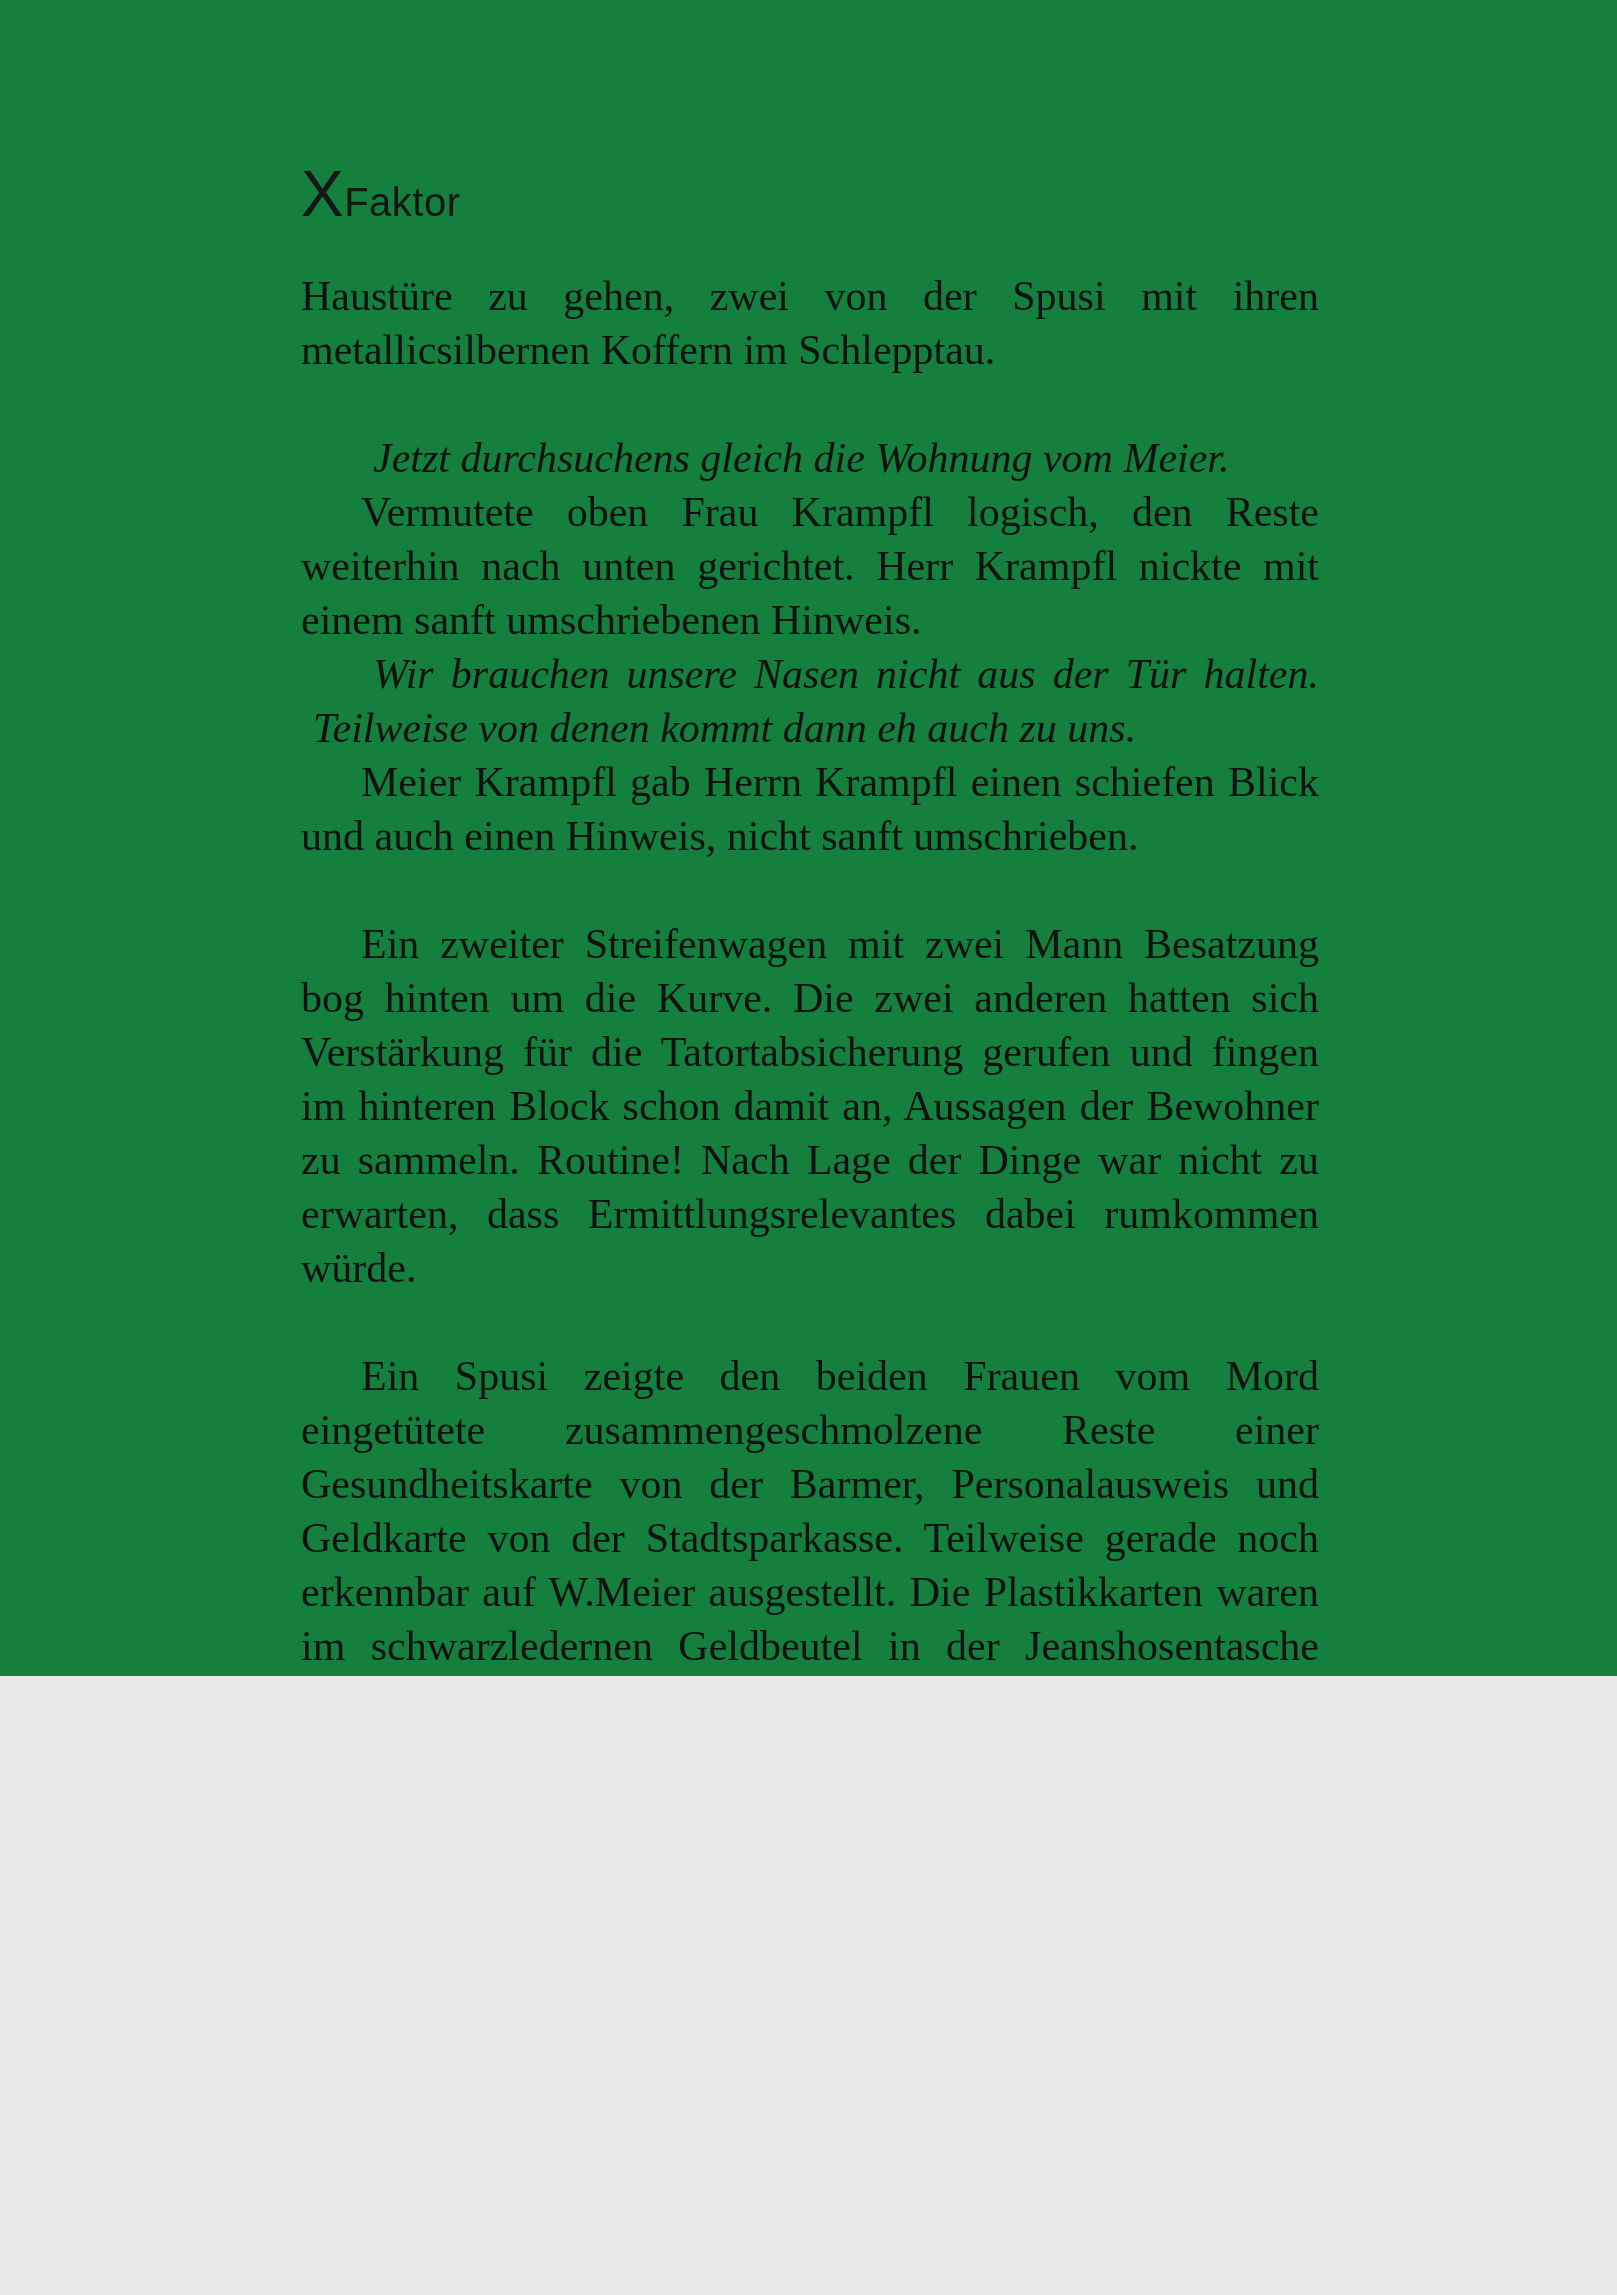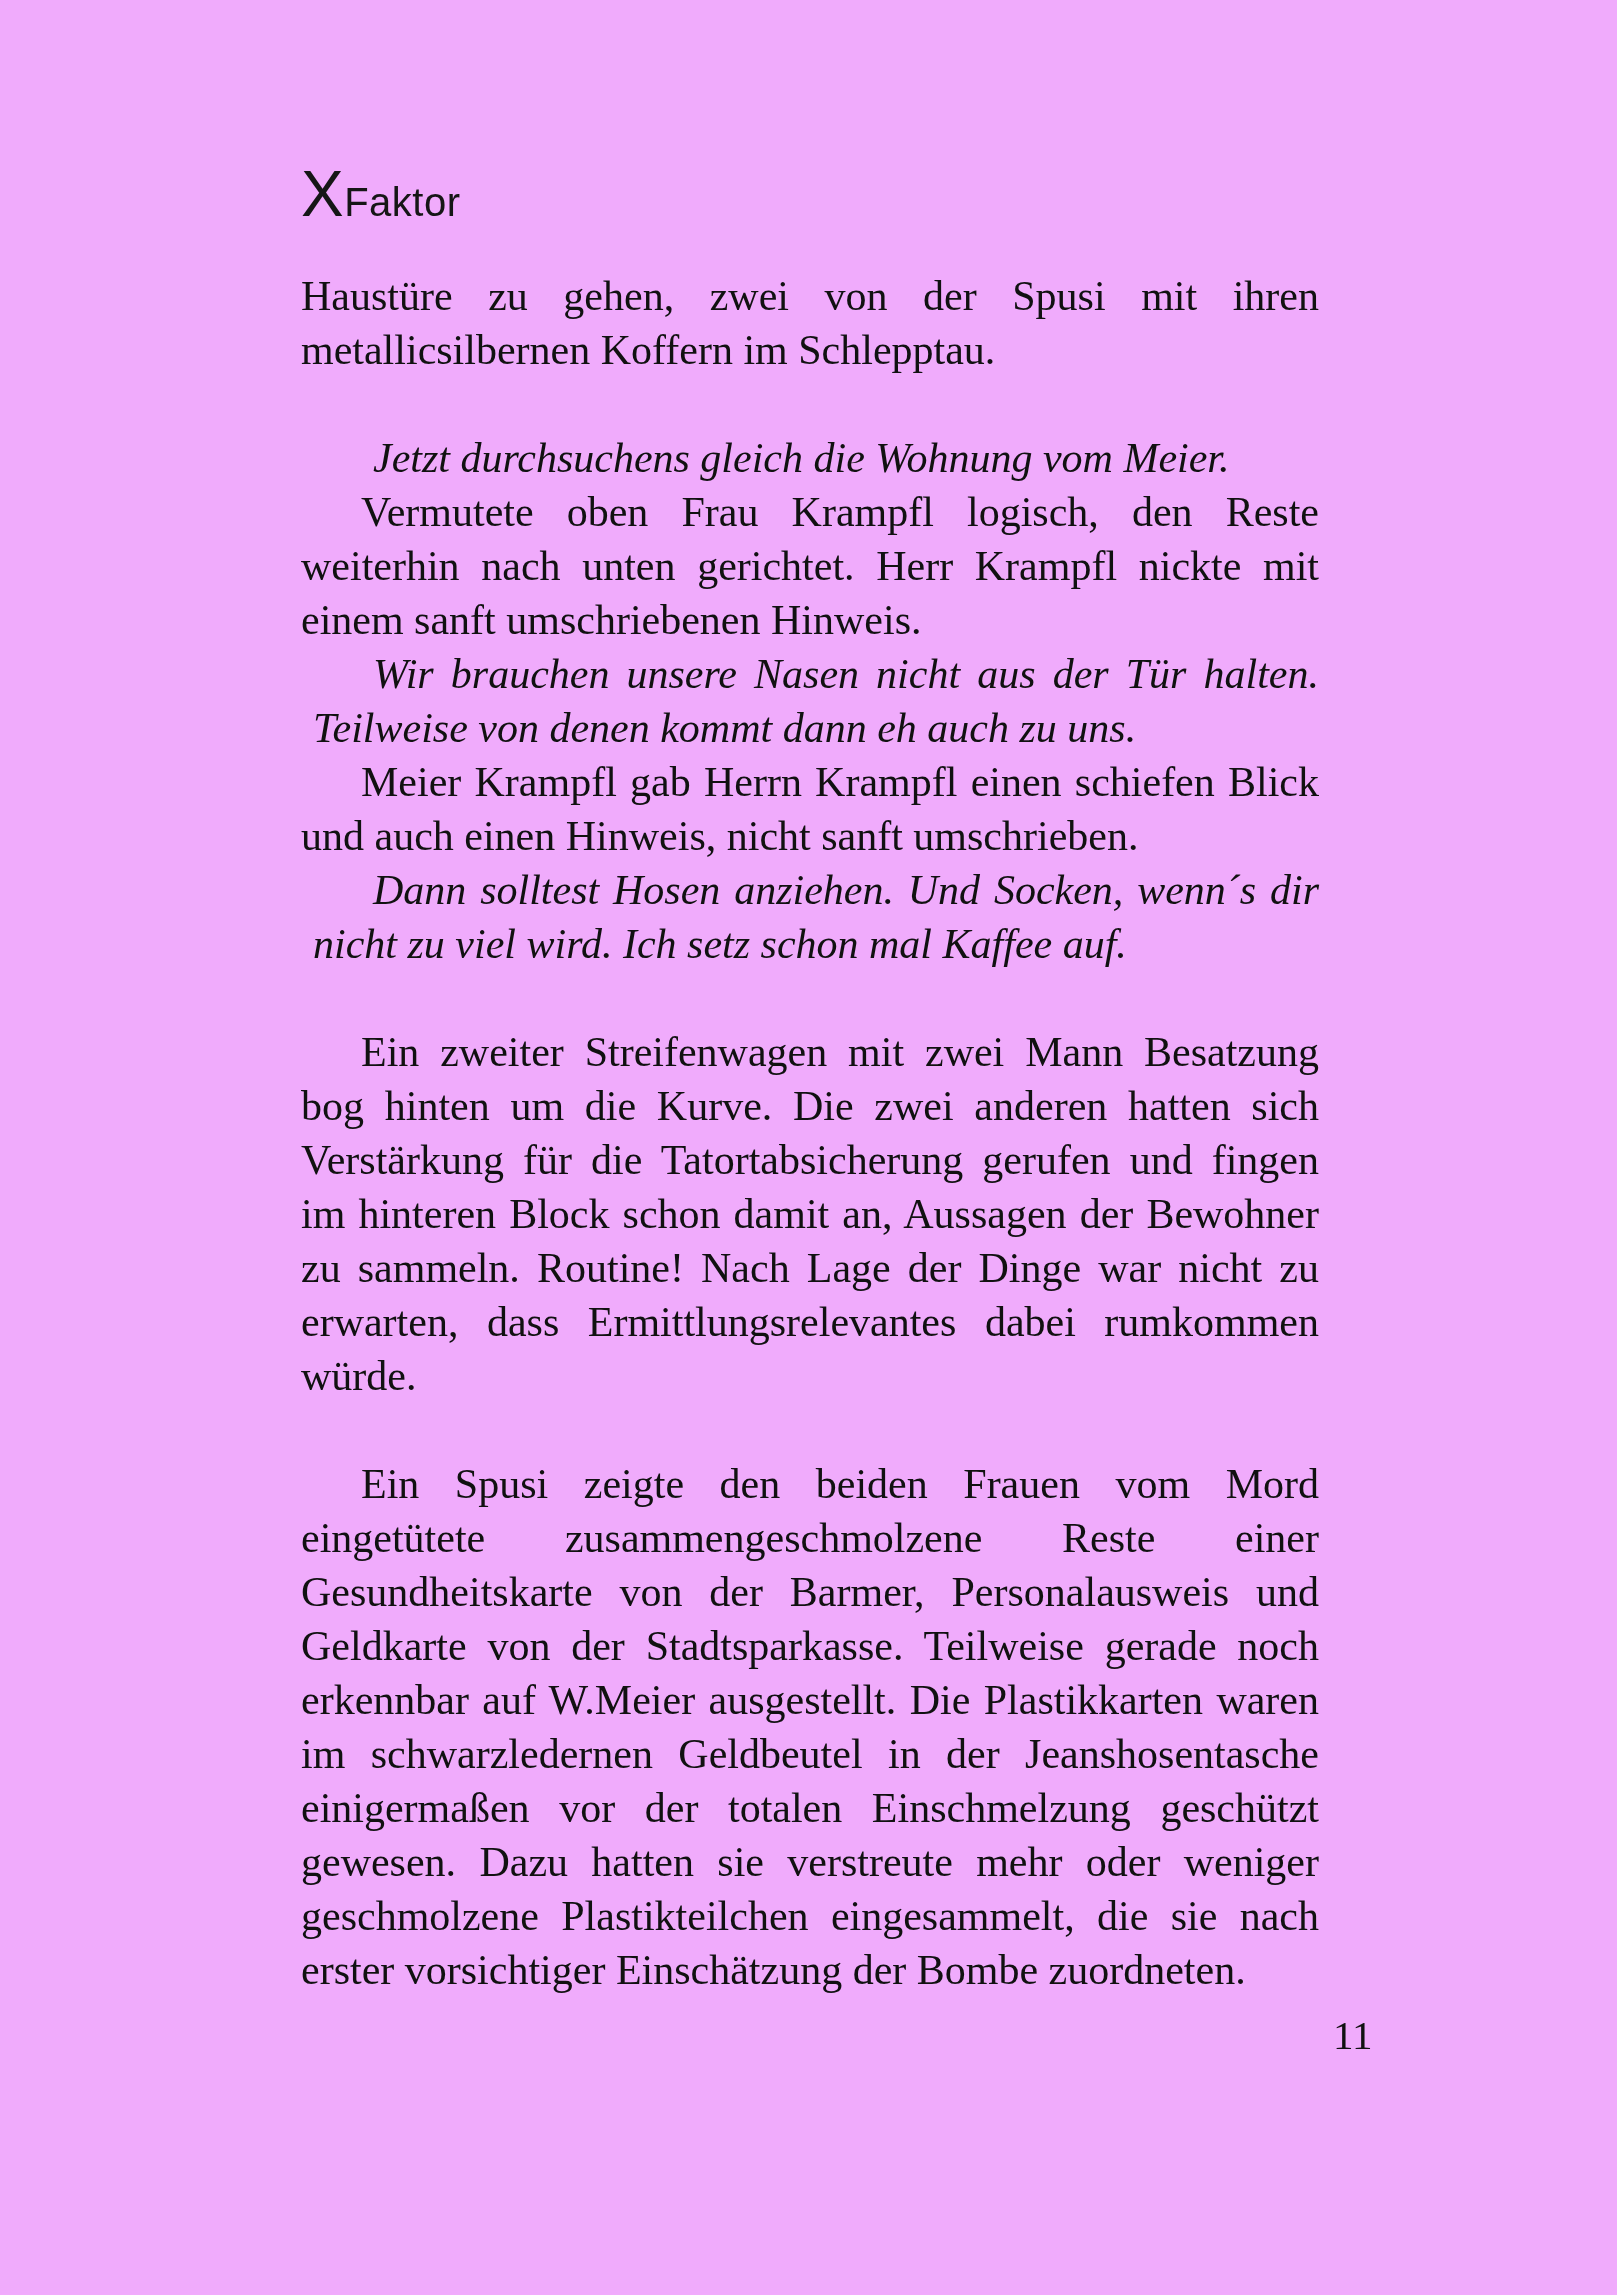--- a/index.html
+++ b/index.html
@@ -3,22 +3,22 @@
 <meta charset="utf-8">
 <style>
   html, body {
     margin: 0;
     padding: 0;
     background: #e8e8e8;
   }
   .page {
     position: relative;
     width: 1618px;
-    height: 2295px;
-    background: #f0abfc;
+    height: 1676px;
+    background: #15803d;
     box-sizing: border-box;
     padding: 171px 298px 0 301px;
     font-family: "Liberation Serif", "DejaVu Serif", serif;
     color: #111111;
     overflow: hidden;
   }
   
   .header {
     margin-bottom: 44px;
     font-family: "Liberation Sans", "DejaVu Sans", sans-serif;
@@ -77,21 +77,20 @@
     <p class="no-indent">Haustüre zu gehen, zwei von der Spusi mit ihren metallicsilbernen Koffern im Schlepptau.</p>
 
     <p class="italic gap">Jetzt durchsuchens gleich die Wohnung vom Meier.</p>
 
     <p>Vermutete oben Frau Krampfl logisch, den Reste weiterhin nach unten gerichtet. Herr Krampfl nickte mit einem sanft umschriebenen Hinweis.</p>
 
     <p class="italic">Wir brauchen unsere Nasen nicht aus der Tür halten. Teilweise von denen kommt dann eh auch zu uns.</p>
 
     <p>Meier Krampfl gab Herrn Krampfl einen schiefen Blick und auch einen Hinweis, nicht sanft umschrieben.</p>
 
-    <p class="italic">Dann solltest Hosen anziehen. Und Socken, wenn´s dir nicht zu viel wird. Ich setz schon mal Kaffee auf.</p>
 
     <p class="gap">Ein zweiter Streifenwagen mit zwei Mann Besatzung bog hinten um die Kurve. Die zwei anderen hatten sich Verstärkung für die Tatortabsicherung gerufen und fingen im hinteren Block schon damit an, Aussagen der Bewohner zu sammeln. Routine! Nach Lage der Dinge war nicht zu erwarten, dass Ermittlungsrelevantes dabei rumkommen würde.</p>
 
     <p class="gap">Ein Spusi zeigte den beiden Frauen vom Mord eingetütete zusammengeschmolzene Reste einer Gesundheitskarte von der Barmer, Personalausweis und Geldkarte von der Stadtsparkasse. Teilweise gerade noch erkennbar auf W.Meier ausgestellt. Die Plastikkarten waren im schwarzledernen Geldbeutel in der Jeanshosentasche einigermaßen vor der totalen Einschmelzung geschützt gewesen. Dazu hatten sie verstreute mehr oder weniger geschmolzene Plastikteilchen eingesammelt, die sie nach erster vorsichtiger Einschätzung der Bombe zuordneten.</p>
   </div>
 
   <div class="page-number">11</div>
 
 </div>
 

